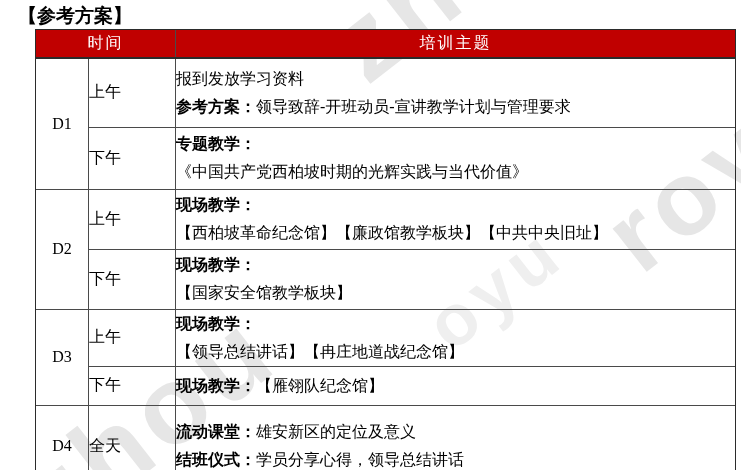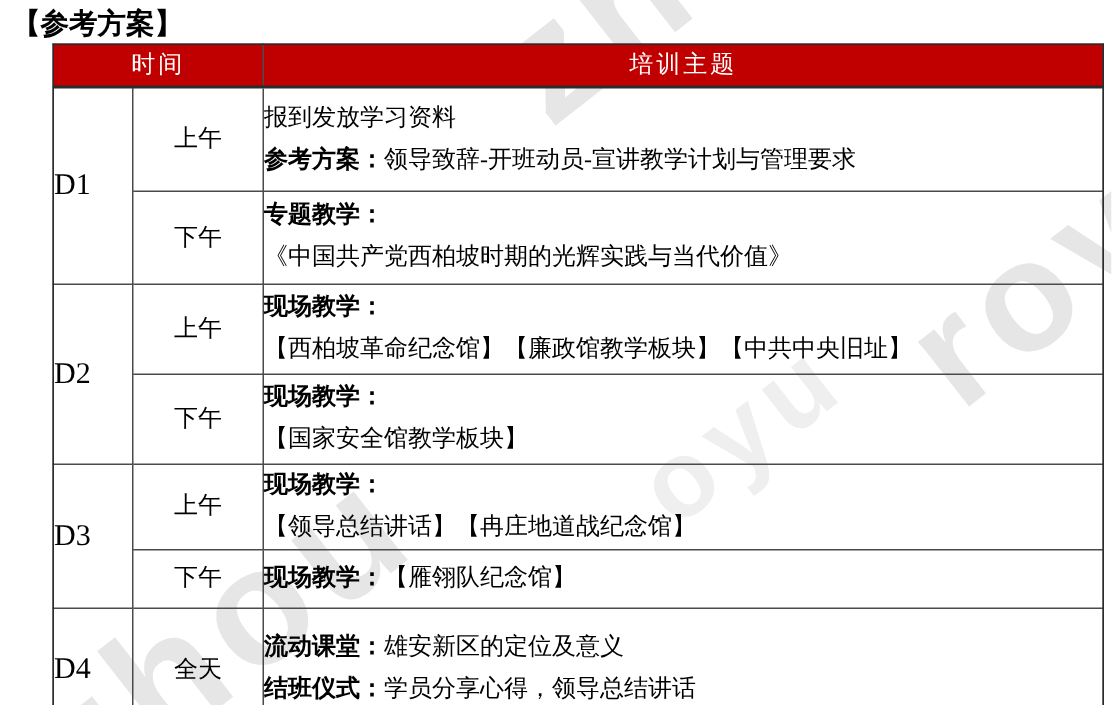--- a/index.html
+++ b/index.html
@@ -7,30 +7,30 @@
         font-family:"Liberation Serif",serif;color:#000;}
   
   .wm{position:absolute;z-index:0;font-family:"Liberation Sans",sans-serif;font-weight:700;
       color:#e6e6e6;letter-spacing:7px;white-space:nowrap;transform:rotate(-38deg);
       user-select:none;line-height:1;}
   .wm1{left:330px;top:-38px;font-size:108px;}
   .wm2{left:592px;top:118px;font-size:104px;}
   .wm3{left:6px;top:368px;font-size:110px;}
   .wm4{left:420px;top:252px;font-size:72px;color:#efefef;}
   
-  .title{position:absolute;left:8px;top:3px;z-index:2;font-size:19px;font-weight:700;
+  .title{position:absolute;left:18px;top:3px;z-index:2;font-size:19px;font-weight:700;
          font-family:Liberation Serif, serif;}
   
   table.sched{position:absolute;left:35px;top:29px;z-index:1;width:700px;
               border-collapse:collapse;table-layout:fixed;font-size:16px;}
   table.sched th,table.sched td{border:1px solid #4a4a4a;padding:0;vertical-align:middle;}
   tr.hdr th{background:#c00000;color:#ffffff;font-weight:400;height:27px;
             font-size:16px;letter-spacing:2px;border-bottom:2px solid #2b2b2b;}
-  td.day{text-align:left;font-size:20px;}
-  td.per{text-align:center;font-size:16px;}
+  td.day{text-align:center;font-size:16px;}
+  td.per{font-size:16px;}
   td.topic{padding:3px 4px 3px 6px;line-height:28px;text-align:left;}
   .lbl{font-weight:700;font-family:"Liberation Sans",sans-serif;}
   .outer{outline:1px solid #2b2b2b;outline-offset:-1px;}
 </style>
 </head>
 <body>
 
 <div class="page">
 
   <span class="wm wm1">zh</span>

